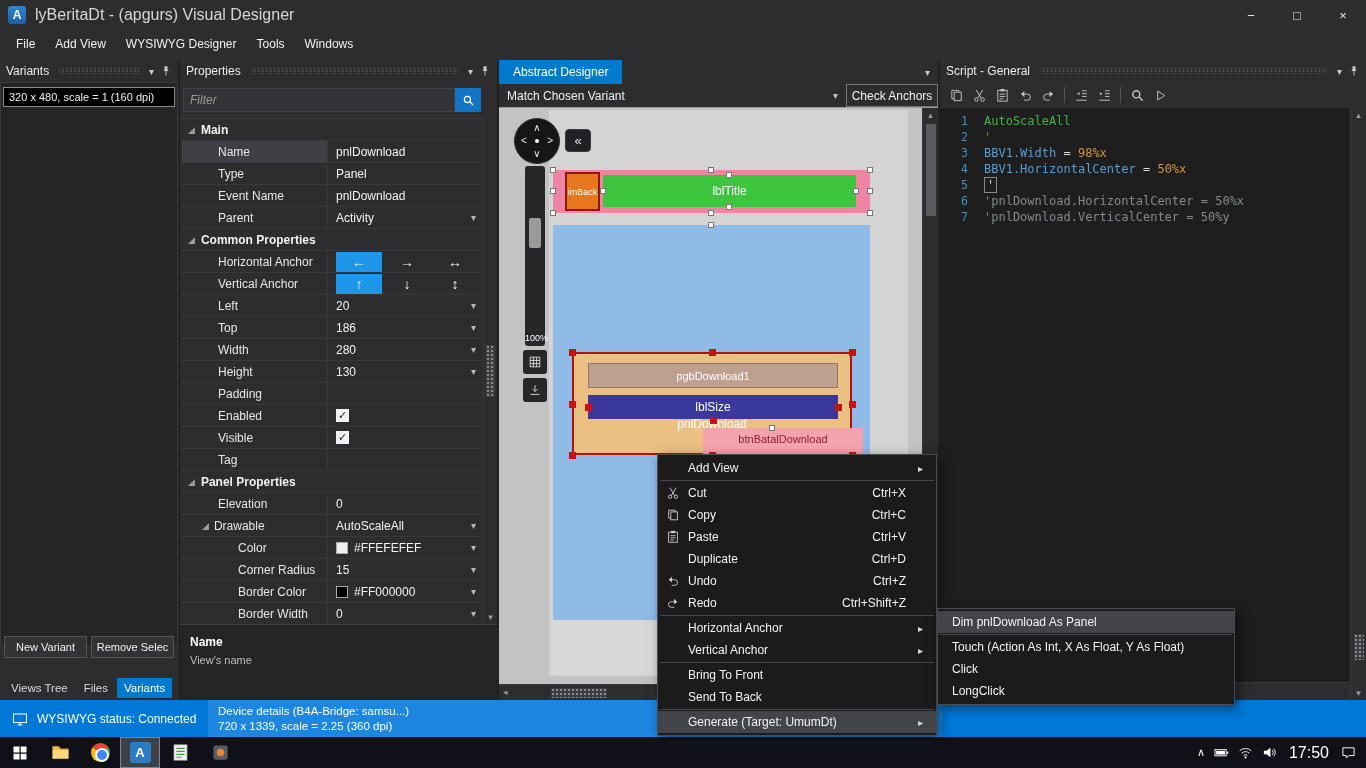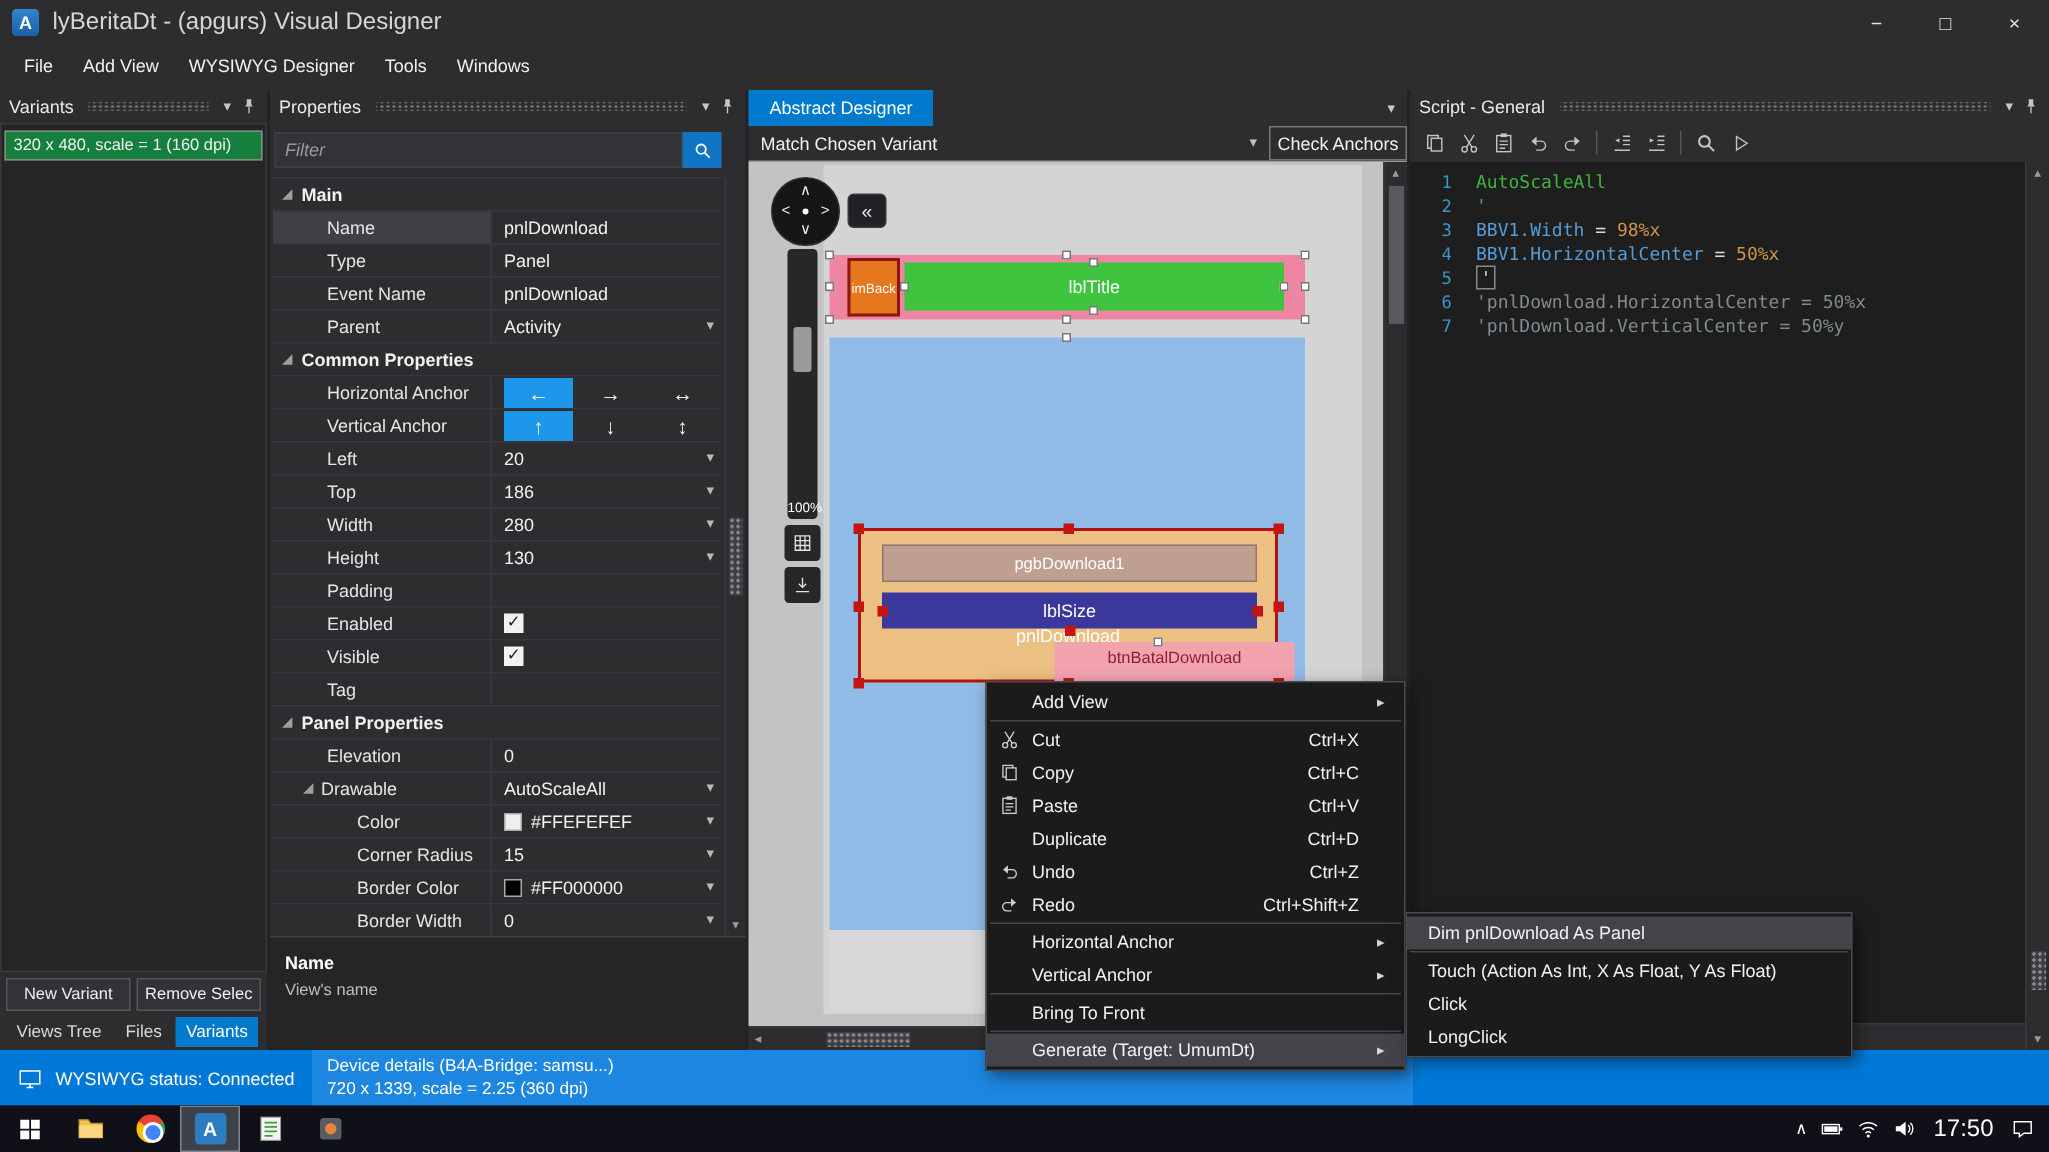--- a/index.html
+++ b/index.html
@@ -26,22 +26,22 @@
 .designer{left:499px;width:439px;}
 .scriptp{left:940px;width:426px;}
 .phead{height:22px;display:flex;align-items:center;padding:0 6px;gap:6px;}
 .ph-title{color:#eaeaea;white-space:nowrap;}
 .ph-grip{flex:1;height:6px;margin:0 4px;background-image:radial-gradient(#6e6e6e 1px,transparent 1.2px);background-size:4px 3px;background-position:center;}
 .ph-btn{color:#c8c8c8;font-size:10px;display:flex;align-items:center;}
 .ph-btn svg{width:12px;height:12px;}
 
 
 .vbody{position:absolute;top:22px;left:0;right:0;bottom:52px;background:#252526;border:1px solid #3a3a3e;}
-.vitem{margin:4px 2px;border:1px solid #8a8a8a;padding:3px 5px;font-size:11px;background:#15803d;color:#f0f0f0;}
-.vbtns{position:absolute;bottom:26px;left:0;right:0;display:flex;gap:4px;padding:0 4px;}
+.vitem{margin:4px 2px;border:1px solid #8a8a8a;padding:3px 5px;font-size:11px;background:#000000;color:#f0f0f0;}
+.vbtns{position:absolute;bottom:42px;left:0;right:0;display:flex;gap:4px;padding:0 4px;}
 .dbtn{flex:1;background:#333337;border:1px solid #555;color:#f0f0f0;font-size:11px;padding:4px 2px;font-family:inherit;white-space:nowrap;overflow:hidden;}
 .vtabs{position:absolute;bottom:0;left:0;right:0;height:24px;display:flex;align-items:center;gap:2px;padding-left:4px;}
 .vtab{padding:4px 7px;font-size:11.5px;color:#d8d8d8;}
 .vtab.active{background:#007acc;color:#fff;}
 
 
 .filter-row{position:absolute;top:28px;left:3px;right:16px;height:24px;display:flex;}
 .filter-input{flex:1;background:#333337;border:1px solid #3f3f46;color:#ddd;padding:0 6px;font-size:12px;font-family:inherit;font-style:italic;}
 .filter-input::placeholder{color:#9a9a9a;font-style:italic;}
 .search-btn{width:26px;background:#1274c5;display:flex;align-items:center;justify-content:center;color:#fff;}
@@ -793,20 +793,26 @@
         <span class="mi-short"></span>
         <span class="mi-arrow">▸</span>
       </div>
       <div class="msep"></div>
       <div class="mitem">
         <span class="mi-icon"></span>
         <span class="mi-label">Bring To Front</span>
         <span class="mi-short"></span>
         <span class="mi-arrow"></span>
       </div>
+      <div class="mitem">
+        <span class="mi-icon"></span>
+        <span class="mi-label">Send To Back</span>
+        <span class="mi-short"></span>
+        <span class="mi-arrow"></span>
+      </div>
       <div class="msep"></div>
       <div class="mitem hl">
         <span class="mi-icon"></span>
         <span class="mi-label">Generate (Target: UmumDt)</span>
         <span class="mi-short"></span>
         <span class="mi-arrow">▸</span>
       </div>
     </div>
   <div class="ctxsub" id="ctxsub">
       <div class="mitem hl">

